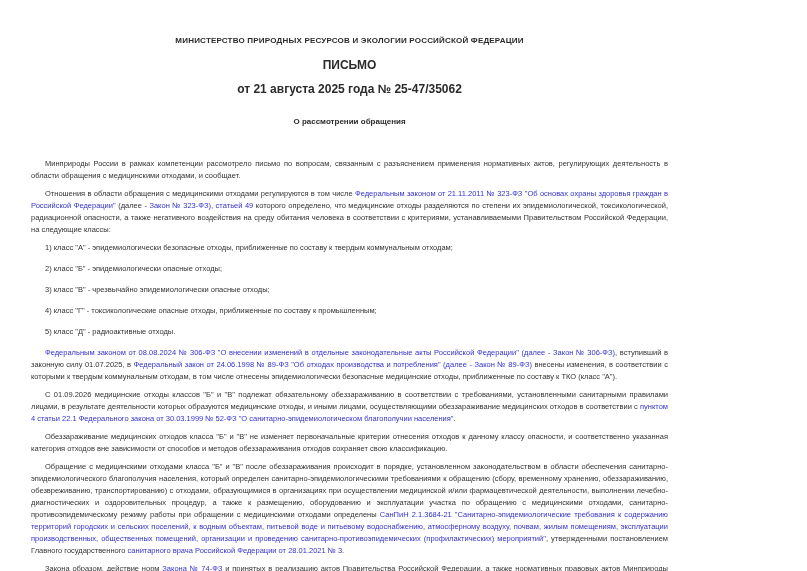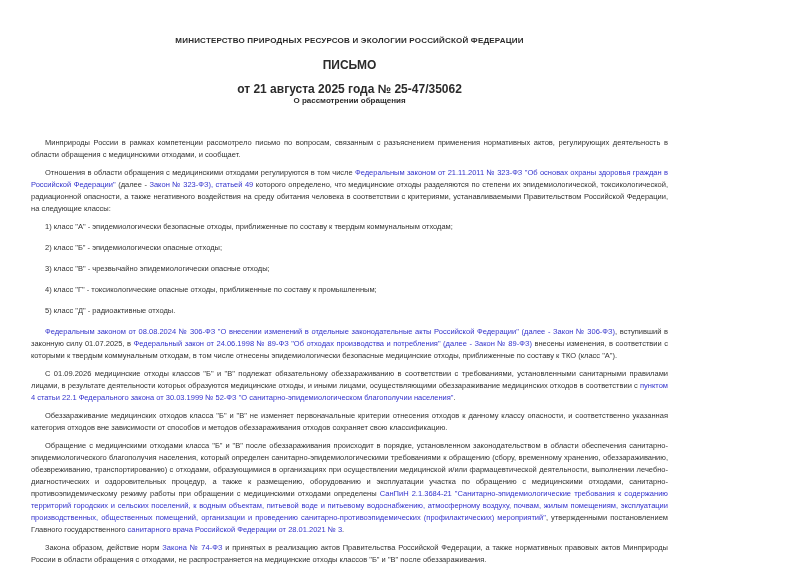--- a/index.html
+++ b/index.html
@@ -18,21 +18,21 @@
     padding: 36px 31px 10px 31px;
   }
   .doc-header {
     text-align: center;
     font-weight: bold;
     color: #2b2b2b;
   }
   .h-ministry { font-size: 8px; letter-spacing: 0.2px; }
   .h-type     { font-size: 12px; margin-top: 13px; }
   .h-date     { font-size: 12px; margin-top: 10px; }
-  .h-subject  { font-size: 8px; }
+  .h-subject  { font-size: 8px; margin-top: 21px; }
   .doc-body {
     margin-top: 32px;
     font-size: 7.5px;
     line-height: 12px;
     text-align: justify;
   }
   .para {
     margin: 0 0 6px 0;
     text-indent: 14px;
   }

